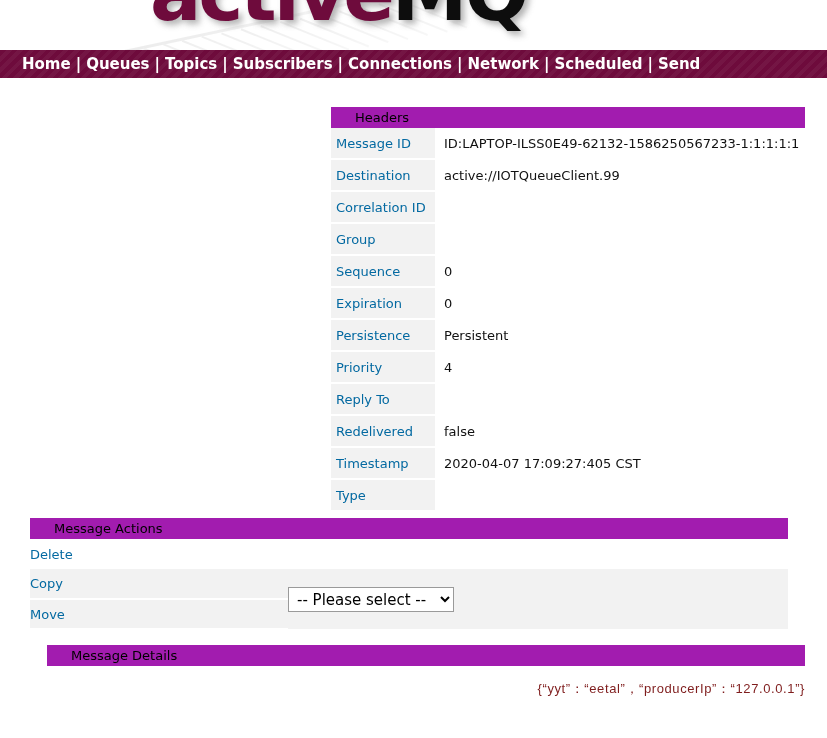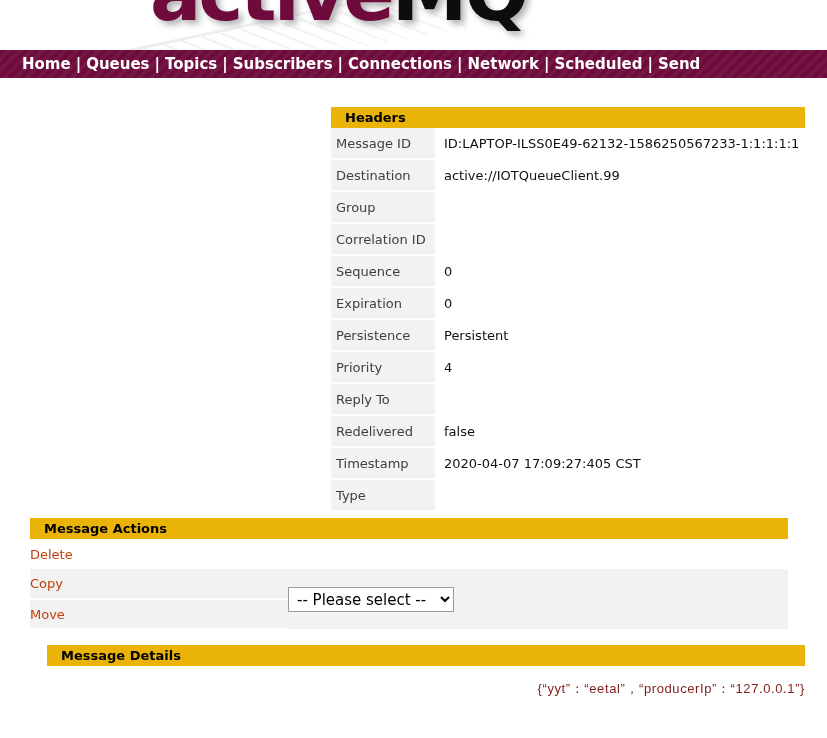--- a/index.html
+++ b/index.html
@@ -115,27 +115,27 @@
   }
   .nav-sep {
     color: #ffffff;
     font-weight: bold;
     font-size: 15px;
     padding: 0 5px;
   }
 
   
   .panel-title {
-    background: #eab308;
+    background: #a21caf;
     color: #000000;
-    font-weight: bold;
+    font-weight: normal;
     font-size: 13px;
     height: 21px;
     line-height: 21px;
-    padding-left: 14px;
+    padding-left: 24px;
     box-sizing: border-box;
   }
 
   
   .headers-block {
     position: absolute;
     left: 331px;
     top: 107px;
     width: 474px;
   }
@@ -148,21 +148,21 @@
     padding: 0;
     vertical-align: middle;
   }
   table.headers tr td.lbl {
     width: 99px;
     background: #f2f2f2;
     border-bottom: 2px solid #ffffff;
     height: 30px;
     padding-left: 5px;
     font-size: 13px;
-    color: #404040;
+    color: #0369a1;
     white-space: nowrap;
   }
   table.headers tr td.val {
     background: #ffffff;
     height: 30px;
     padding-left: 9px;
     font-size: 13px;
     color: #111111;
     white-space: nowrap;
     overflow: hidden;
@@ -199,21 +199,21 @@
     background: #ffffff;
   }
   td.act-empty {
     background: #ffffff;
   }
   td.act-select {
     background: #f2f2f2;
     padding-left: 12px;
   }
   a.mlink {
-    color: #c2410c;
+    color: #0369a1;
     text-decoration: none;
     font-size: 13px;
   }
   select.queue-select {
     font-family: "DejaVu Sans", "Liberation Sans", sans-serif;
     font-size: 15px;
     color: #000000;
     background: #ffffff;
     border: 1px solid #9a9a9a;
     padding: 2px 4px;
@@ -293,25 +293,25 @@
     <tbody>
       <tr>
         <td class="lbl">Message ID</td>
         <td class="val">ID:LAPTOP-ILSS0E49-62132-1586250567233-1:1:1:1:1</td>
       </tr>
       <tr>
         <td class="lbl">Destination</td>
         <td class="val">active://IOTQueueClient.99</td>
       </tr>
       <tr>
+        <td class="lbl">Correlation ID</td>
+        <td class="val"></td>
+      </tr>
+      <tr>
         <td class="lbl">Group</td>
-        <td class="val"></td>
-      </tr>
-      <tr>
-        <td class="lbl">Correlation ID</td>
         <td class="val"></td>
       </tr>
       <tr>
         <td class="lbl">Sequence</td>
         <td class="val">0</td>
       </tr>
       <tr>
         <td class="lbl">Expiration</td>
         <td class="val">0</td>
       </tr>

